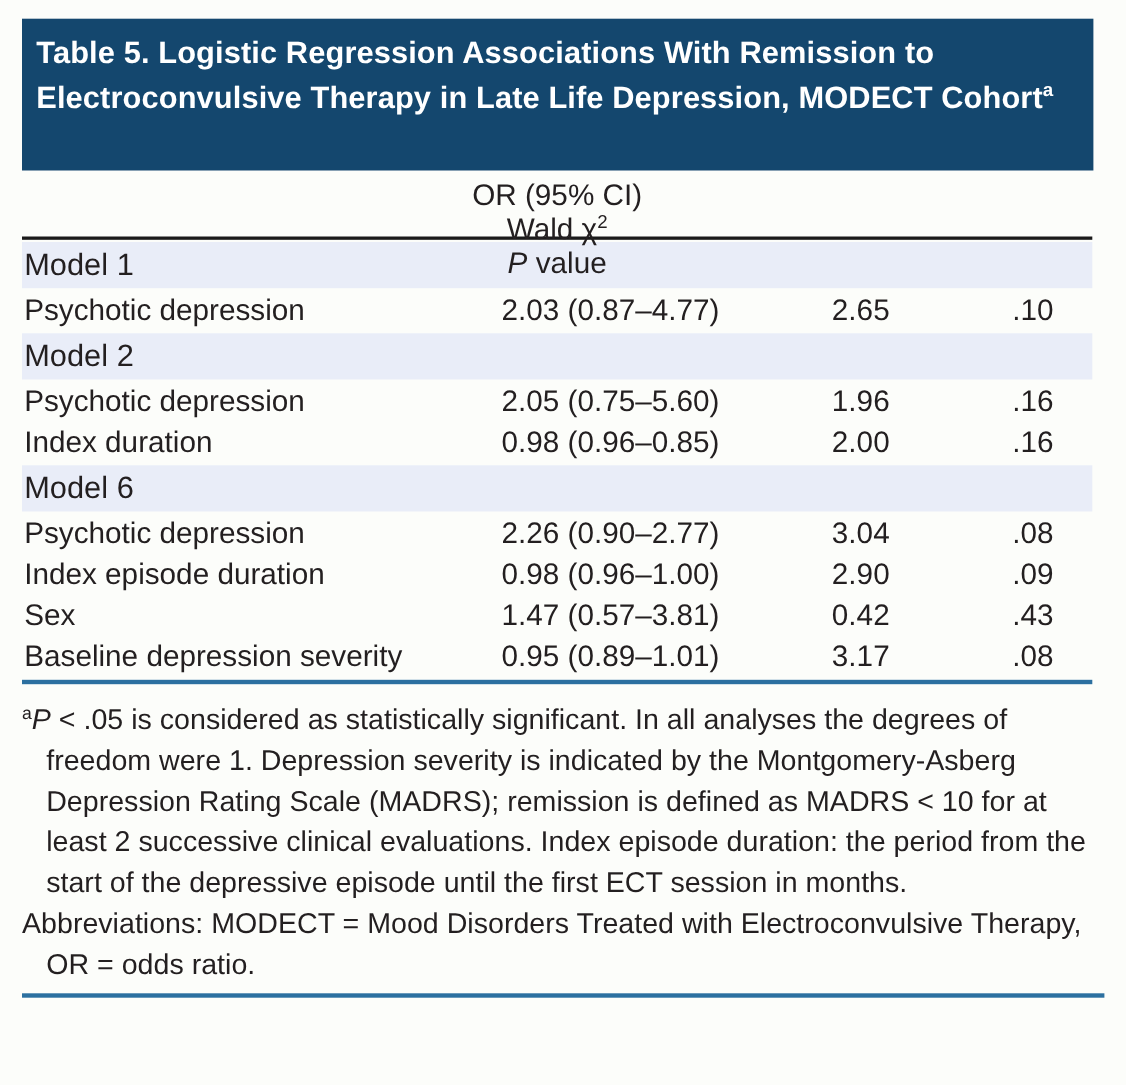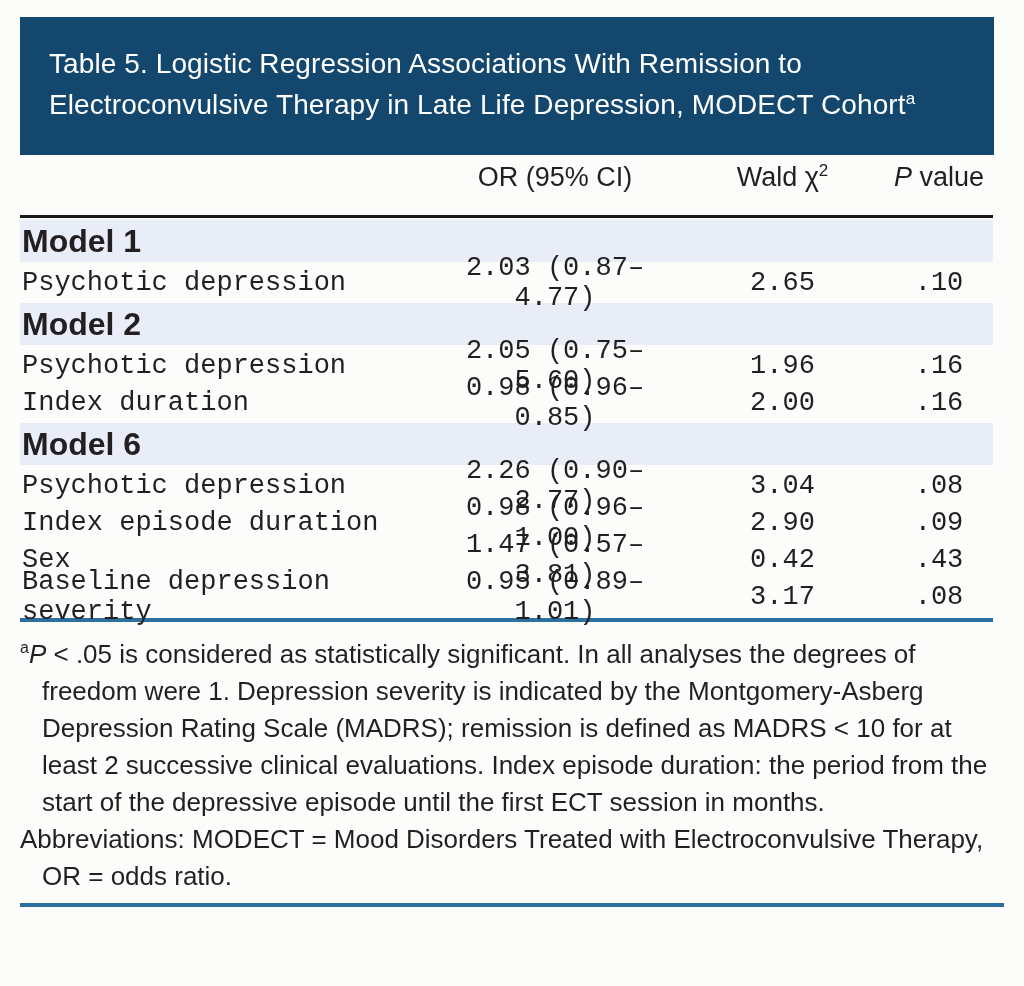--- a/index.html
+++ b/index.html
@@ -13,43 +13,43 @@
   .page { padding: 17px 0 0 20px; width: 1004px; box-sizing: border-box; }
 
   
   .title-box {
     width: 974px; box-sizing: border-box;
     background: #14476e; color: #ffffff;
     padding: 10px 16px 14px 13px;
     min-height: 138px;
   }
   .title-box h1 {
-    margin: 16px; font-size: 28px; font-weight: 400; line-height: 41px;
+    margin: 0; font-size: 28px; font-weight: 700; line-height: 41px;
     letter-spacing: 0.1px;
   }
   .title-box sup { font-size: 17px; line-height: 0; }
 
   
   .tbl { width: 973px; margin-top: 7px; }
-  .hdr-row { display: flex; align-items: flex-start; height: 46px; padding-bottom: 7px; font-size: 27px; }
+  .hdr-row { display: flex; align-items: center; height: 46px; padding-bottom: 7px; font-size: 27px; flex-direction: column; }
   .rule-dark { border-bottom: 3px solid #1a1a1a; width: 973px; }
   .rule-blue { border-bottom: 4px solid #2c70a0; width: 973px; margin-top: 3px; }
   .rule-bottom { border-bottom: 4px solid #2c70a0; width: 984px; margin-top: 8px; }
 
   .col-label { width: 410px; text-align: left; padding-left: 2px; box-sizing: border-box; }
   .col-or    { width: 250px; text-align: center; }
   .col-wald  { width: 205px; text-align: center; }
   .col-p     { width: 108px; text-align: center; }
 
   .band {
     height: 42px; margin: 2px 0; background: #e9edf8;
     display: flex; align-items: center;
-    font-size: 32px; padding-left: 2px; box-sizing: border-box; font-weight: bold;
+    font-size: 28px; padding-left: 2px; box-sizing: border-box;
   }
-  .drow { display: flex; align-items: center; height: 37px; font-size: 27px; font-family: Liberation Mono, monospace; }
+  .drow { display: flex; align-items: center; height: 37px; font-size: 27px; }
   sup.hdr-sup { font-size: 17px; line-height: 0; }
   .it { font-style: italic; }
 
   
   .footnotes { width: 973px; margin-top: 14px; font-size: 26px; line-height: 37px; }
   .footnotes p { margin: 0; padding-left: 22px; text-indent: -22px; }
   .footnotes sup { font-size: 16px; line-height: 0; }
 </style>
 </head>
 <body>

